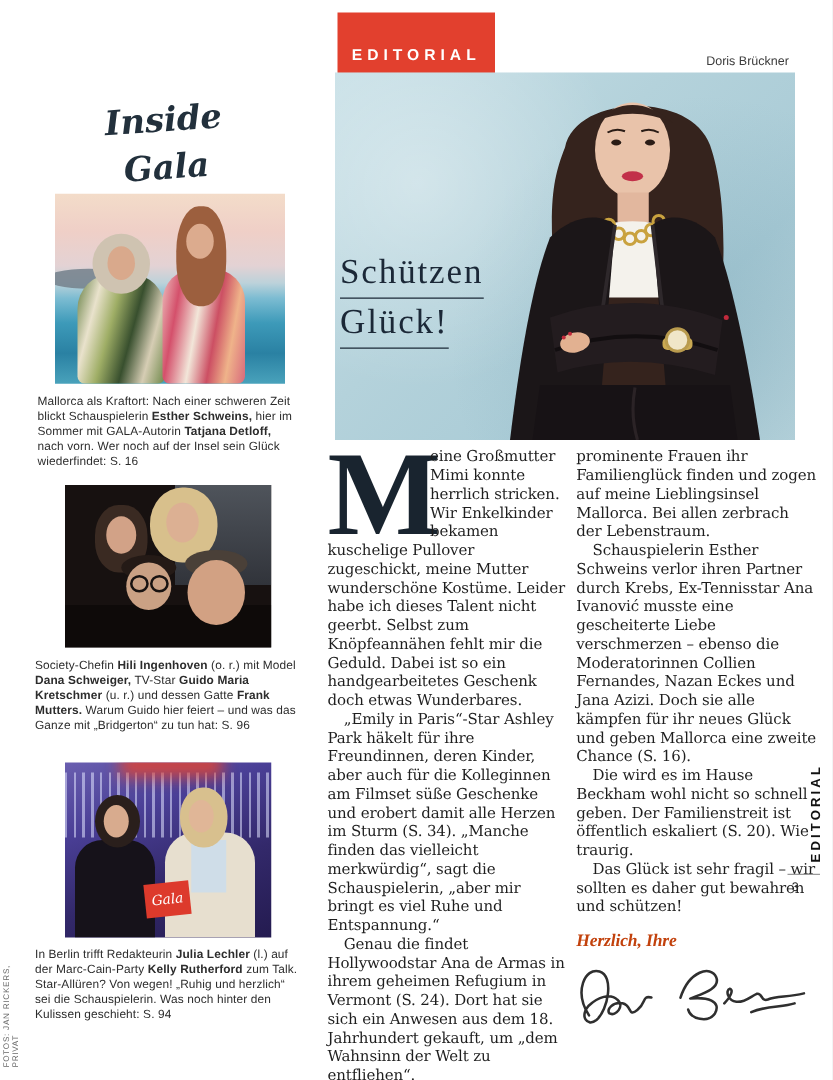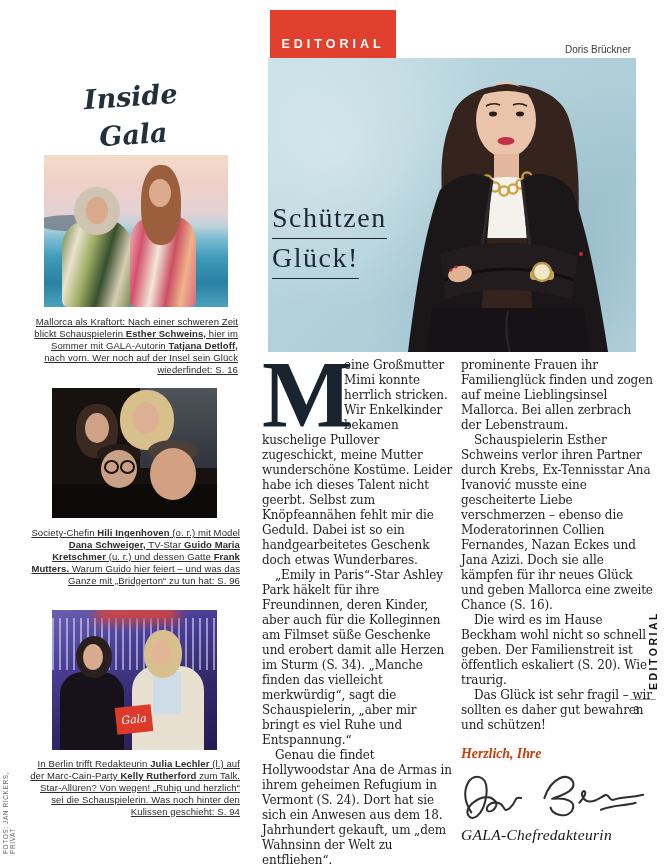--- a/index.html
+++ b/index.html
@@ -12,22 +12,22 @@
     font-size:6.5px;letter-spacing:.6px;color:#6a6a6a;}
 
   
   .inside-title{position:absolute;left:72px;top:76px;width:120px;text-align:center;
     font-family:"DejaVu Serif",serif;font-style:italic;font-weight:700;
     font-size:27px;line-height:42px;color:#22303c;transform:rotate(-4deg);}
   .inside-title .l2{margin-top:-4px;}
 
   .sb-photo{position:absolute;overflow:hidden;}
   .sb-photo *{position:absolute;}
-  .caption{position:absolute;text-align:right;font-size:9.5px;line-height:11.9px;
-    color:#2c2c2c;letter-spacing:.1px;text-decoration:underline;}
+  .caption{position:absolute;text-align:left;font-size:9.5px;line-height:11.9px;
+    color:#2c2c2c;letter-spacing:.1px;}
   .caption b{font-weight:700;}
 
   
   .ph1{left:44px;top:155px;width:184px;height:152px;
     background:linear-gradient(to bottom,#f3dcc9 0%,#efcfc7 20%,#e3d2d4 38%,#bcd2da 47%,
       #7cbcd2 55%,#3d9ab9 68%,#2a81a3 84%,#49a2bb 100%);}
   .ph1 .island{left:-8px;top:60px;width:70px;height:16px;border-radius:50%;background:#73808b;opacity:.85;}
   .ph1 .hair-a{left:30px;top:32px;width:46px;height:48px;border-radius:50%;background:#cfc3b1;}
   .ph1 .face-a{left:42px;top:42px;width:22px;height:27px;border-radius:50%;background:#d9a98c;}
   .ph1 .dress-a{left:18px;top:64px;width:70px;height:88px;border-radius:28px 28px 6px 6px;
@@ -244,21 +244,20 @@
         <div class="closing">
           <div class="salutation">Herzlich, Ihre</div>
           <div class="signature" title="Doris Brückner"><svg width="198" height="62" viewBox="0 0 200 64">
               <g fill="none" stroke="#2f2f2f" stroke-width="2.1" stroke-linecap="round" stroke-linejoin="round" transform="rotate(-2 100 32)">
                 <path d="M16,48 C4,28 14,8 26,12 C38,16 32,44 22,52 C14,58 8,48 16,40 C24,33 34,30 40,36 C46,41 38,50 33,47 C30,44 36,37 44,39 C52,41 48,51 56,45 C64,39 60,33 68,35"></path>
                 <path d="M92,36 C100,14 118,10 122,20 C126,30 108,34 100,37 C114,36 126,40 120,50 C114,58 100,54 98,46"></path>
                 <path d="M128,42 C134,36 136,31 133,30 C129,31 131,40 138,41 C145,42 150,37 155,35 C160,34 158,42 164,40 C172,37 180,39 194,36"></path>
                 <path d="M150,50 C162,45 176,47 186,44"></path>
               </g>
             </svg></div>
-          <div class="role">GALA-Chefredakteurin</div>
         </div>
       </div>
   </div>
 
   <div class="edge-label">EDITORIAL</div>
   <div class="edge-rule"></div>
   <div class="page-num">3</div>
 
 </div>
 

